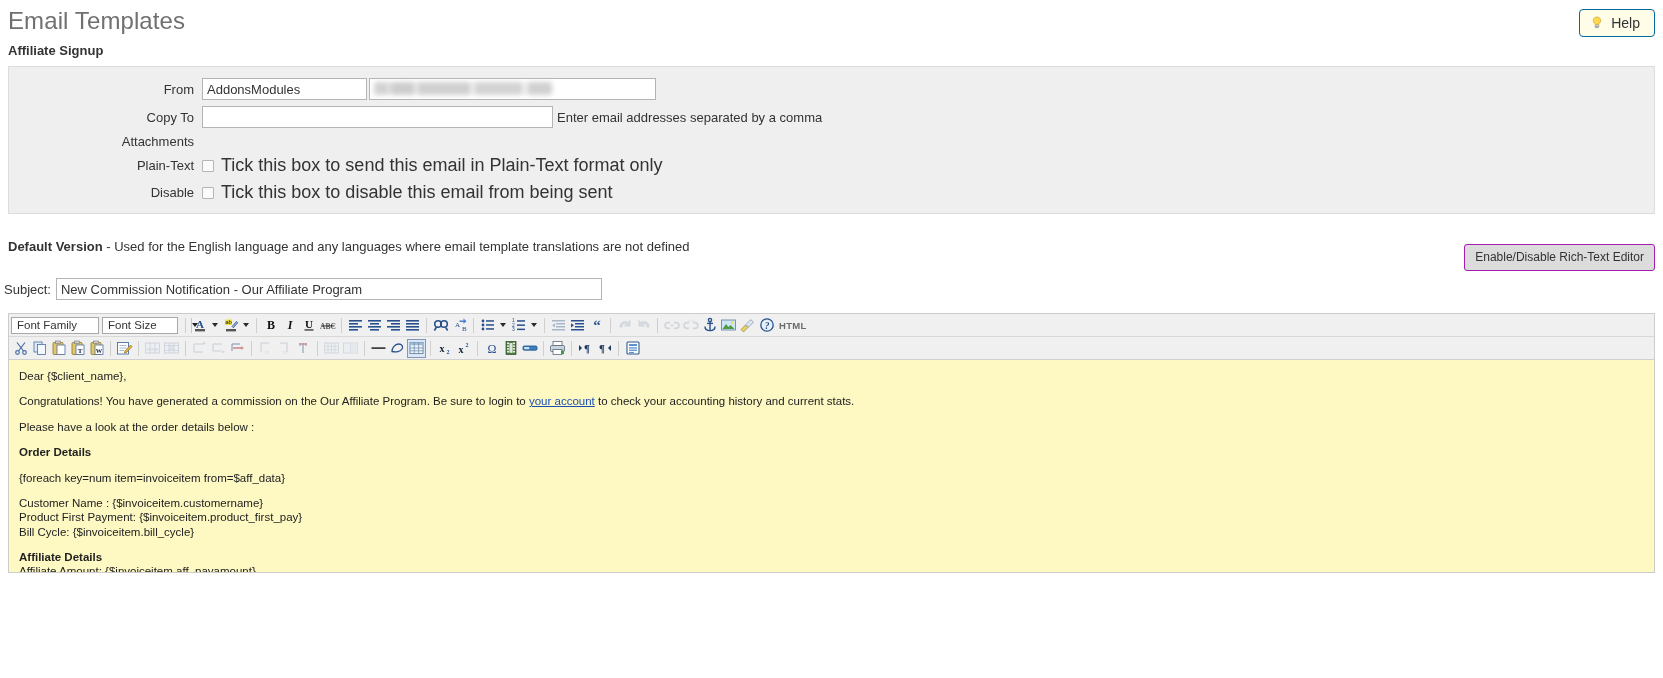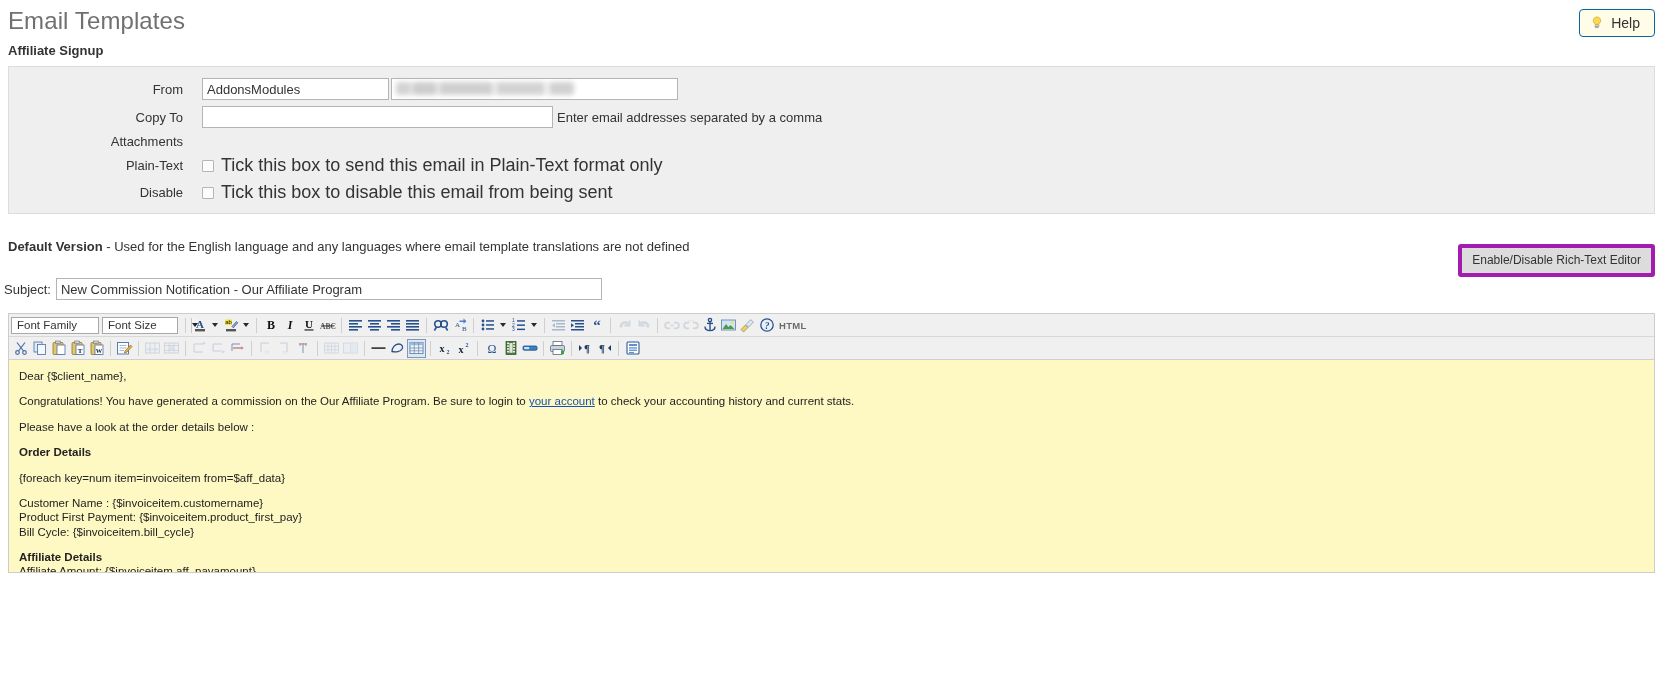--- a/index.html
+++ b/index.html
@@ -72,21 +72,21 @@
   }
   .form-row {
     display: flex;
     align-items: center;
     padding: 3px 0;
   }
   .form-row.attachments-row { align-items: center; }
   .form-label {
     width: 193px;
     text-align: right;
-    padding-right: 19px;
+    padding-right: 8px;
     font-size: 13px;
     color: #333;
     box-sizing: border-box;
     flex: none;
   }
   .form-control {
     flex: 1;
     display: flex;
     align-items: center;
   }
@@ -94,21 +94,21 @@
     font-family: "Liberation Sans", sans-serif;
     font-size: 13px;
     color: #333;
     border: 1px solid #b4b4b4;
     background: #ffffff;
     height: 22px;
     padding: 1px 4px;
     box-sizing: border-box;
     outline: none;
   }
-  .from-name { width: 187px; }
+  .from-name { width: 165px; }
   .from-email {
     width: 287px;
     margin-left: 2px;
     position: relative;
   }
   .blurred-email {
     position: absolute;
     left: 5px;
     top: 4px;
     width: 178px;
@@ -207,21 +207,21 @@
     padding-left: 8px;
     height: 30px;
   }
   .dv-text { font-size: 13px; color: #333; }
   .dv-text b { font-weight: bold; }
   .rte-toggle {
     position: absolute;
     right: 8px;
     top: 5px;
     background: #dcdcdc;
-    border: 4px solid #a21caf;
+    border: 1px solid #a21caf;
     border-radius: 3px;
     font-size: 12px;
     color: #333;
     padding: 6px 10px;
     cursor: pointer;
     line-height: 13px;
   }
 
   
   .subject-row {

